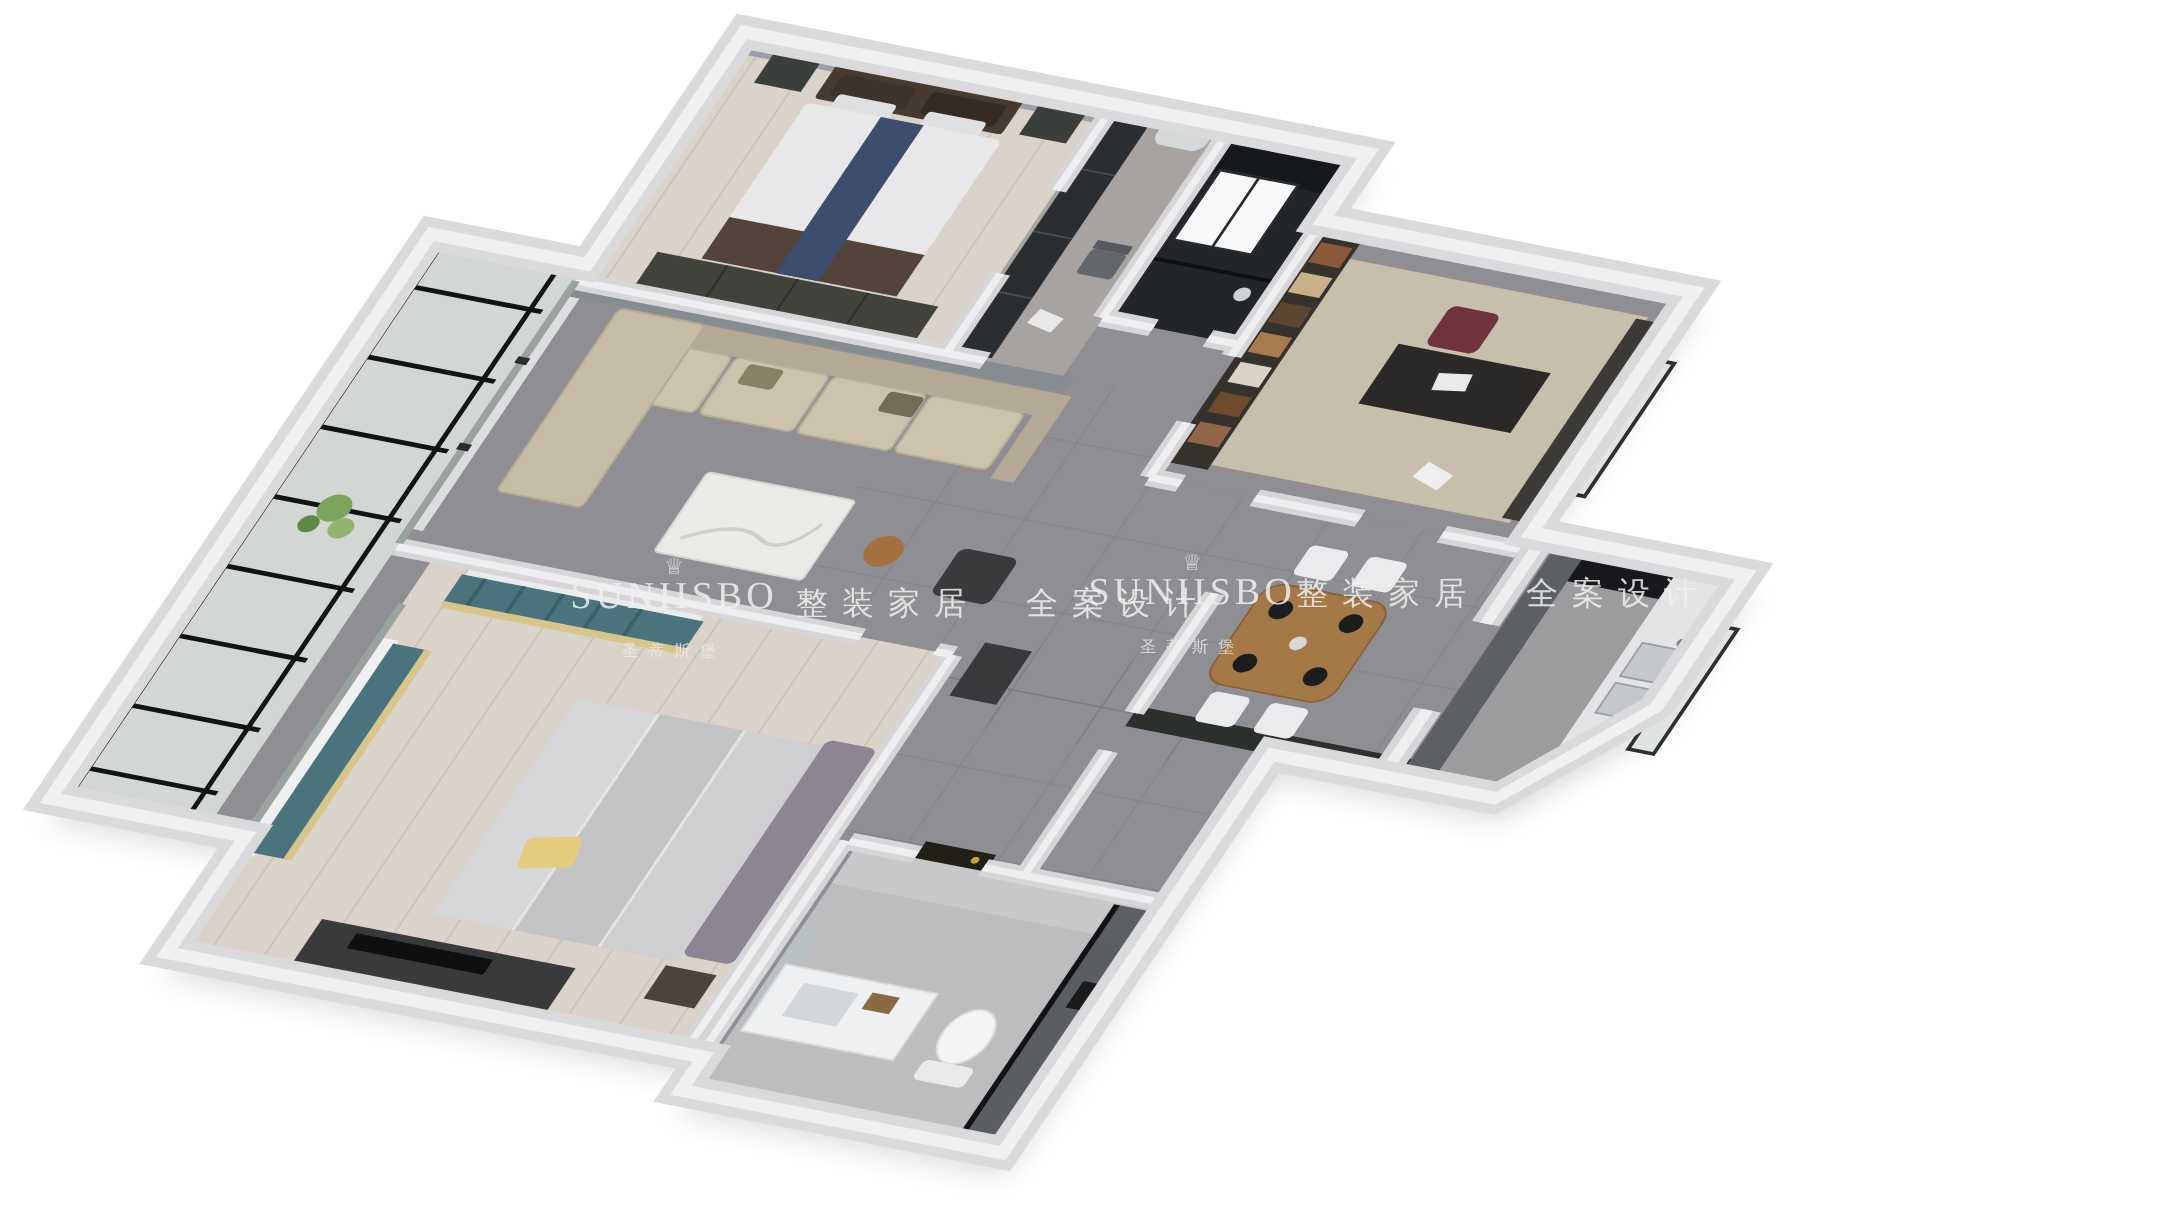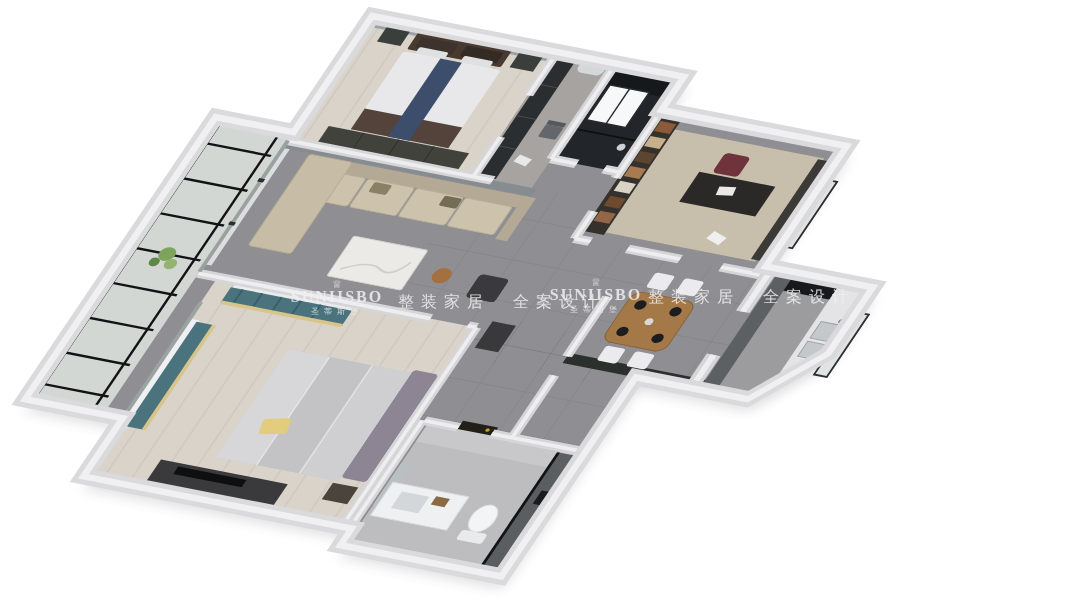--- a/index.html
+++ b/index.html
@@ -2,22 +2,22 @@
 <html><head>
 <meta charset="utf-8">
 <style>
   html,body{margin:0;padding:0;background:#ffffff;}
   .canvas{position:relative;width:1080px;height:608px;background:#ffffff;overflow:hidden;
           font-family:"Liberation Serif", "DejaVu Serif", serif;}
   svg{position:absolute;left:0;top:0;}
   .wm{position:absolute;color:#f0f0f0;opacity:.85;pointer-events:none;}
   .wm-brandblock{text-align:center;line-height:1;}
   .wm-crown{display:block;font-size:11px;line-height:10px;letter-spacing:0;}
-  .wm-brand{display:block;font-size:16px;letter-spacing:2px;font-weight:700;}
-  .wm-sub{display:block;font-size:8px;letter-spacing:5px;margin-top:3px;opacity:.9;}
+  .wm-brand{display:block;font-size:19px;letter-spacing:2px;font-weight:400;}
+  .wm-sub{display:block;font-size:8px;letter-spacing:5px;margin-top:14px;opacity:.9;}
   .wm-slogan{font-size:16px;letter-spacing:7px;word-spacing:12px;white-space:nowrap;}
 </style>
 </head>
 <body>
 
 <div class="canvas">
 
 <svg width="1080" height="608" viewBox="0 0 1080 608" xmlns="http://www.w3.org/2000/svg">
   <defs>
     <clipPath id="aptClip">

